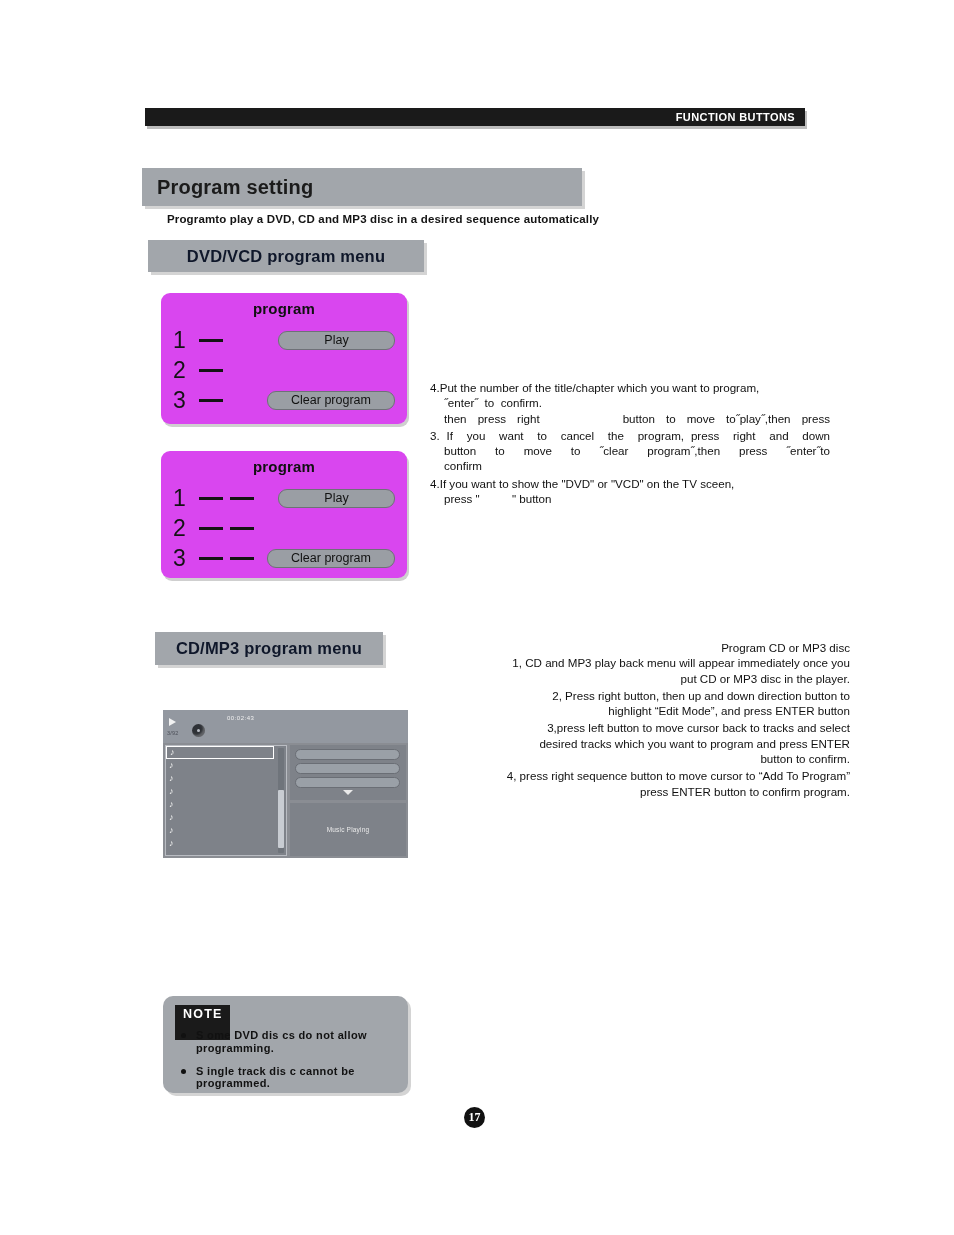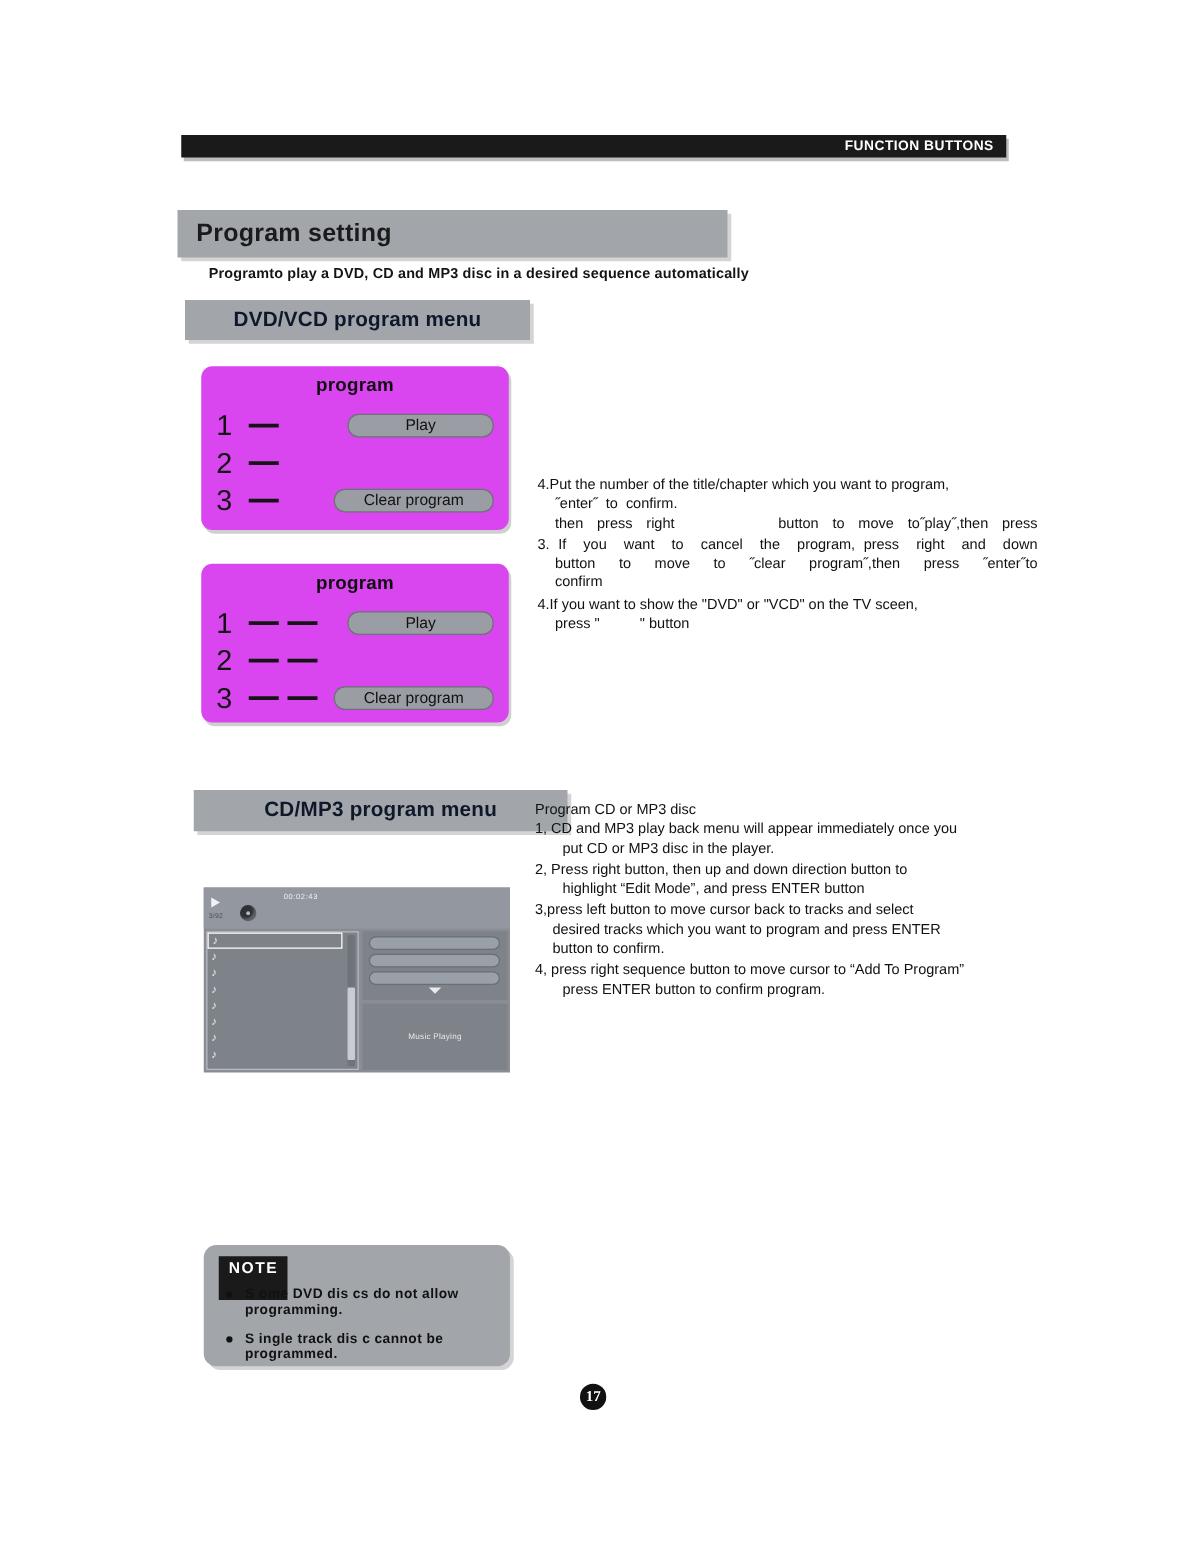--- a/index.html
+++ b/index.html
@@ -81,21 +81,21 @@
     justify-content: center;
   }
   .menu-label-box .label {
     font-size: 16.5px;
     font-weight: bold;
     color: #0f172a;
     letter-spacing: 0.2px;
     white-space: nowrap;
   }
   #dvd-menu-label { left: 148px; top: 240px; width: 276px; height: 32px; }
-  #cdmp3-menu-label { left: 155px; top: 632px; width: 299px; height: 33px; }
+  #cdmp3-menu-label { left: 155px; top: 632px; width: 228px; height: 33px; }
 
   
   .program-box {
     position: absolute;
     background: #d946ef;
     border-radius: 9px;
     box-shadow: 2px 3px 0 0 #cfcfcf;
   }
   #program-box-dvd { left: 161px; top: 293px; width: 246px; height: 131px; }
   #program-box-vcd { left: 161px; top: 451px; width: 246px; height: 127px; }
@@ -162,21 +162,21 @@
   .pb-btn.wide { width: 128px; }
 
   
   .instructions {
     position: absolute;
     font-size: 11.6px;
     line-height: 1.32;
     color: #111;
   }
   #dvd-instructions { left: 430px; top: 380px; width: 400px; }
-  #cdmp3-instructions { left: 428px; top: 640px; width: 410px; }
+  #cdmp3-instructions { left: 440px; top: 640px; width: 410px; text-align: right; }
 
   .ins-line { white-space: pre-wrap; }
   .ins-line.indent1 { padding-left: 14px; }
   .ins-line.indent2 { padding-left: 22px; }
   .ins-line.just { text-align: justify; text-align-last: justify; }
   .ins-block { margin-bottom: 2px; }
 
   
   #mp3-screen {
     position: absolute;

